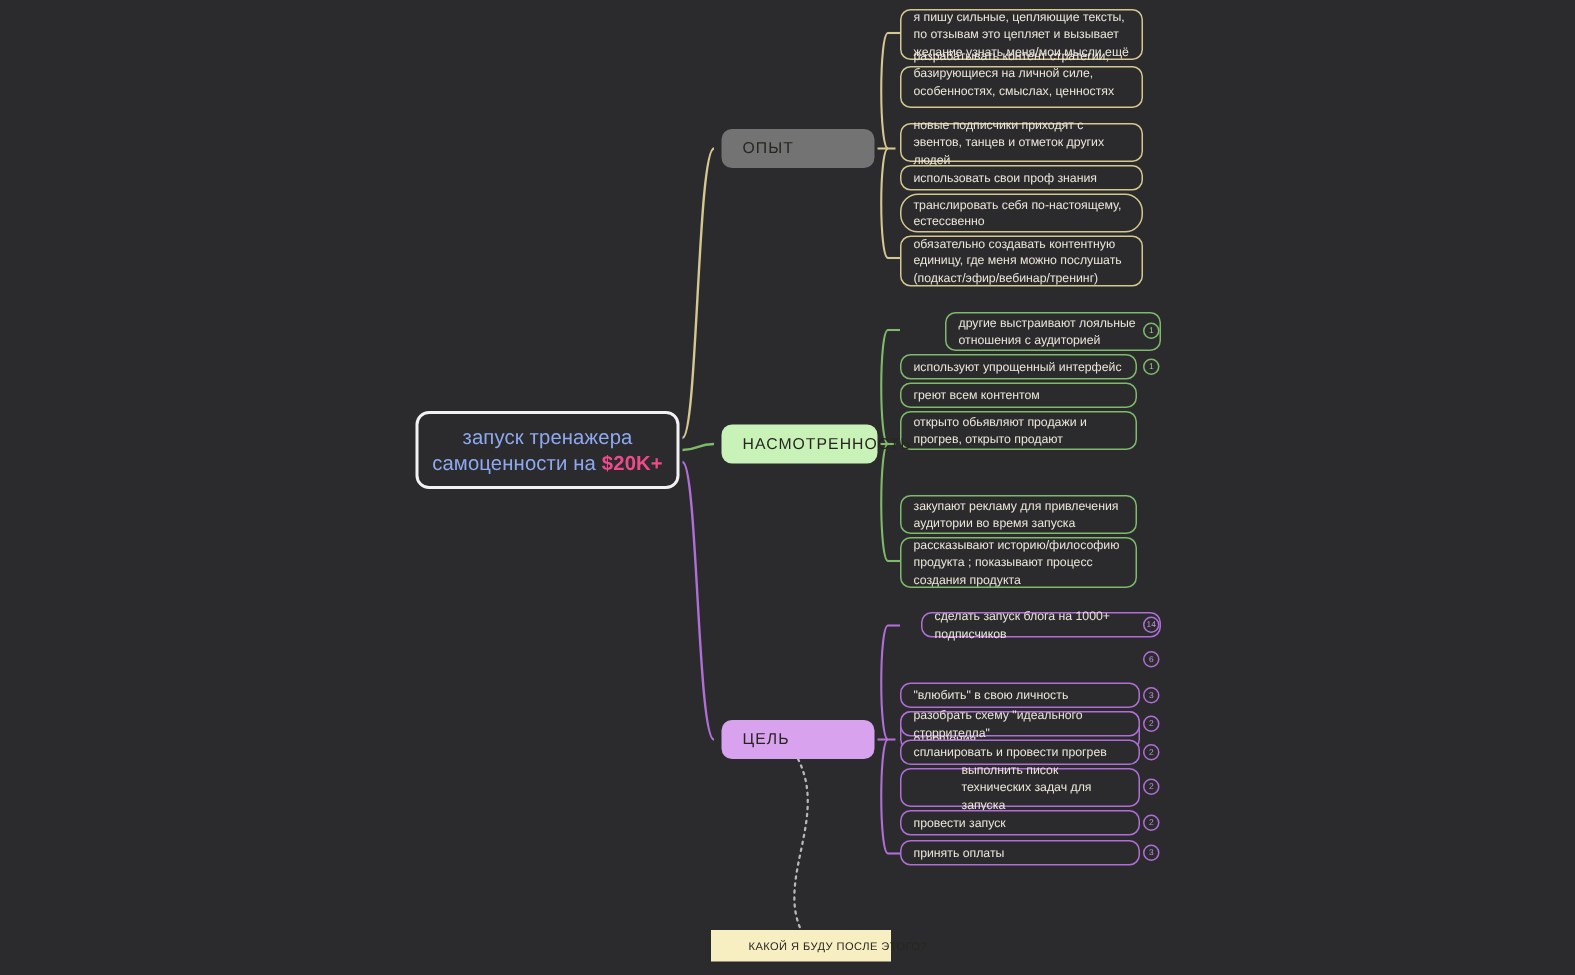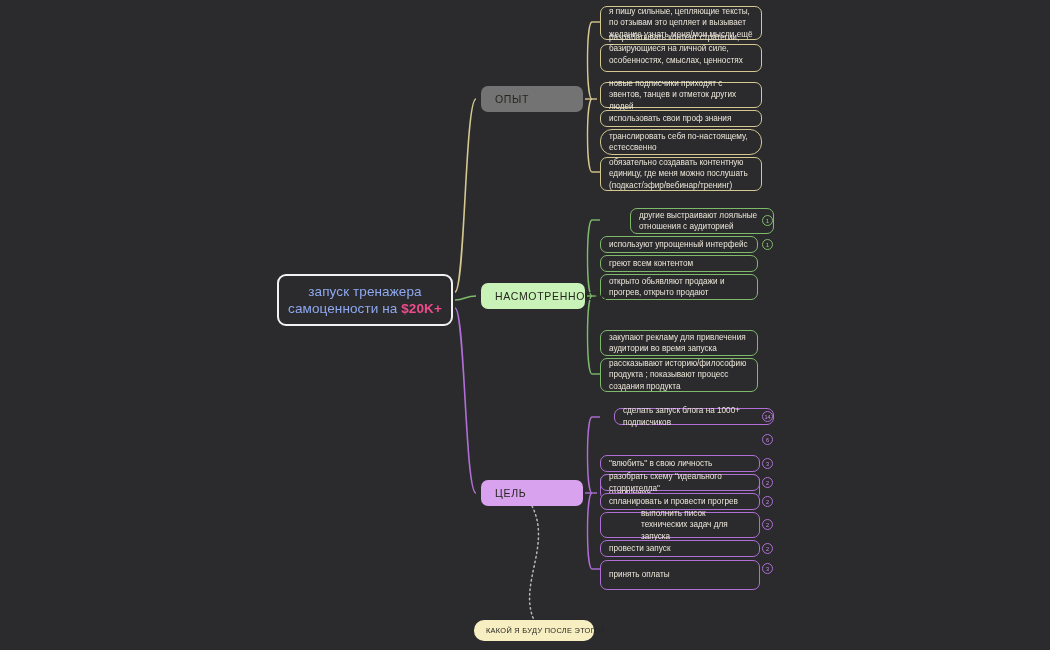--- a/index.html
+++ b/index.html
@@ -91,25 +91,25 @@
   }
   .badge-g { border: 1px solid #7fba6b; color: #9fd18e; }
   .badge-p { border: 1px solid #b06fd6; color: #c591e2; }
 
   
   .bottom-node {
     position: absolute;
     left: 474px; top: 620px;
     width: 120px; height: 21px;
     background: #f7eec2;
-    border-radius: 10px;
+    border-radius: 0;
     display: flex;
     align-items: center;
     gap: 5px;
-    padding: 0 12px;
+    padding: 0 25px;
     z-index: 4;
   }
   .bottom-text {
     font-size: 7.4px;
     letter-spacing: .3px;
     color: #26261f;
     white-space: nowrap;
   }
   .note-icon { display: block; }
 </style>
@@ -253,21 +253,21 @@
     <span>2</span>
     </div>
 
   <div class="leaf leaf-p" style="left:600px; top:540px; width:160px; height:17px;">
     <span>провести запуск</span>
     </div>
   <div class="badge badge-p" style="left:762px; top:543px;">
     <span>2</span>
     </div>
 
-  <div class="leaf leaf-p" style="left:600px; top:560px; width:160px; height:30px;">
+  <div class="leaf leaf-p" style="left:600px; top:560px; width:160px; height:17px;">
     <span>принять оплаты</span>
     </div>
   <div class="badge badge-p" style="left:762px; top:563px;">
     <span>3</span>
     </div>
 
   <div class="bottom-node">
     <span class="bottom-text">КАКОЙ Я БУДУ ПОСЛЕ ЭТОГО?</span>
     <svg class="note-icon" width="9" height="7" viewBox="0 0 9 7">
       <rect x="0" y="0.5" width="9" height="1" fill="#3b3b33"></rect>

